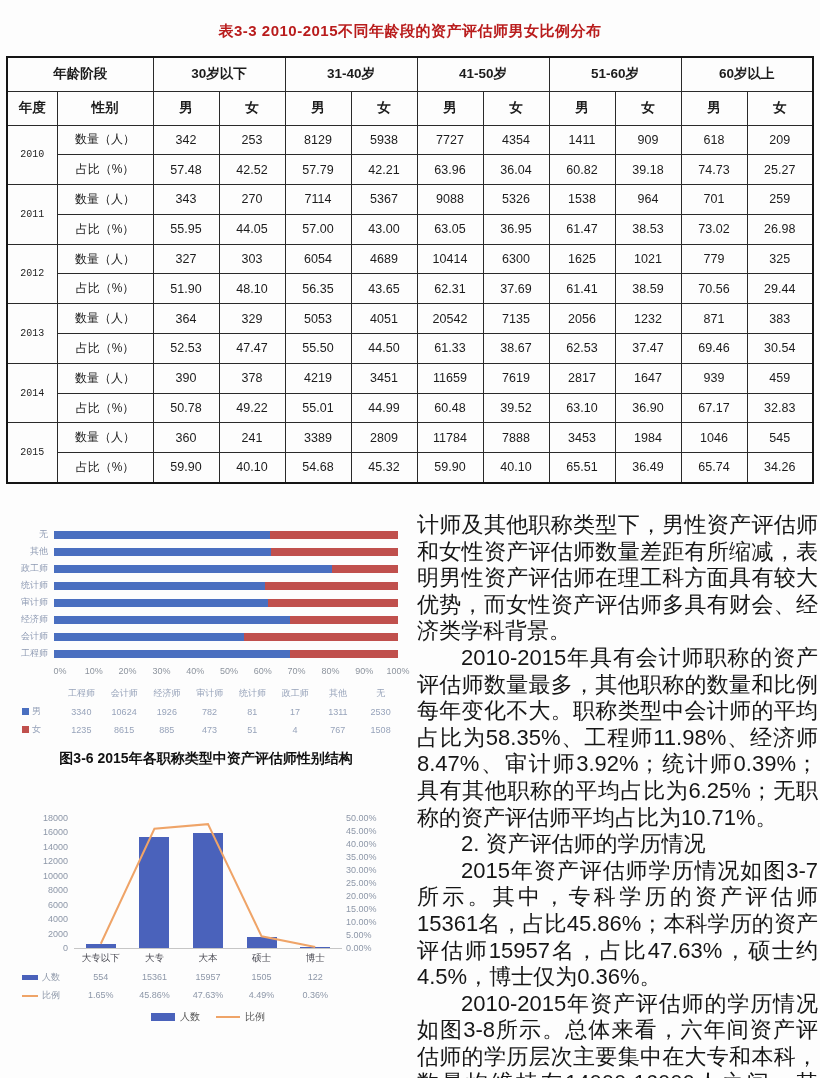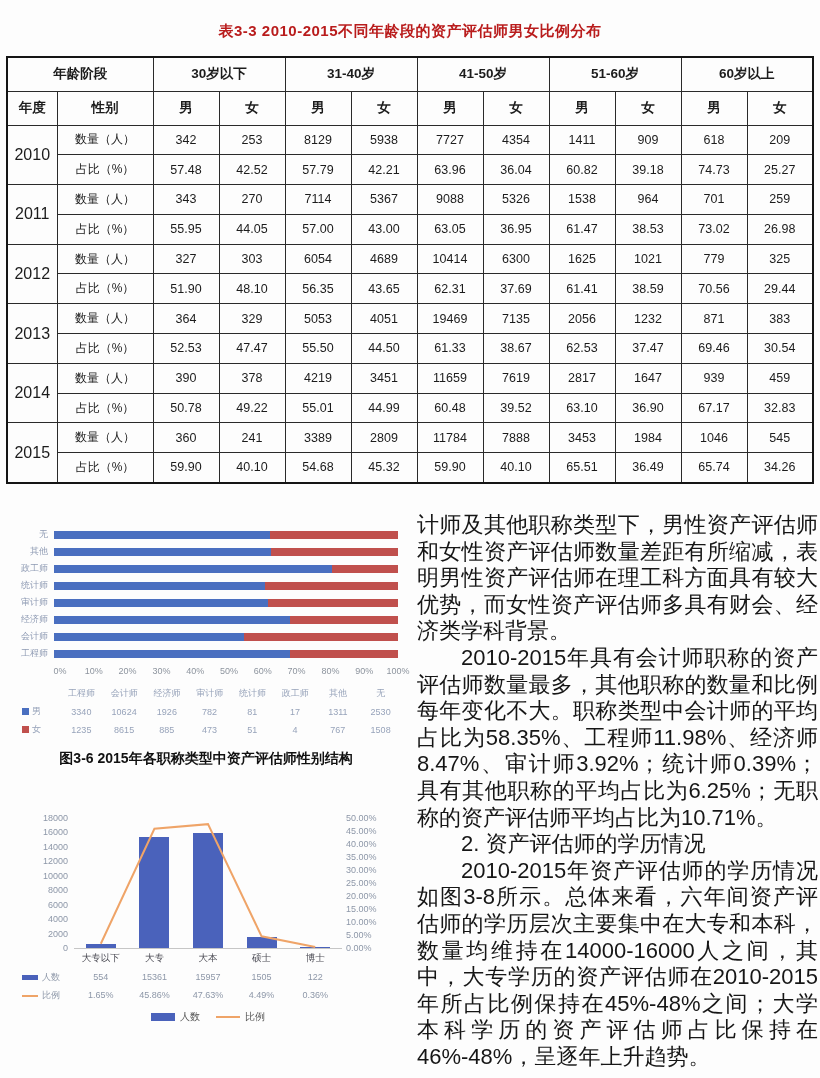--- a/index.html
+++ b/index.html
@@ -6,21 +6,21 @@
   html,body { width:820px; height:1078px; }
   body { background:#fdfdfd; font-family:"Liberation Sans","DejaVu Sans",sans-serif; color:#1c1c1c; position:relative; overflow:hidden; }
   .page { position:absolute; left:0; top:0; width:820px; height:1078px; }
 
   .tbl-title { position:absolute; top:22px; left:0; width:100%; text-align:center; font-size:15px; font-weight:bold; letter-spacing:.5px; color:#b91c1c; }
 
   table.grid { position:absolute; top:56px; left:6px; width:808px; border-collapse:collapse; table-layout:fixed; border:2px solid #151515; }
   table.grid th, table.grid td { border:1px solid #2a2a2a; text-align:center; vertical-align:middle; padding:0; }
   table.grid thead th { font-weight:bold; font-size:13.5px; height:34px; }
   table.grid tbody td { font-size:12.5px; height:29.8px; }
-  table.grid td.ycell { font-size:16px; }
+  table.grid td.ycell { font-size:10px;font-family:Liberation Mono, monospace; }
   table.grid td.lcell { font-size:12px; }
 
   .fig36 { position:absolute; left:8px; top:516px; width:400px; font-size:9px; color:#96a2b9; }
   .f36-rows { padding-top:10px; }
   .f36-row { display:flex; align-items:center; height:17px; }
   .f36-label { width:46px; text-align:right; padding-right:6px; color:#8e9ab3; white-space:nowrap; }
   .f36-track { flex:1; height:8px; display:flex; margin-right:10px; }
   .f36-axis { position:relative; height:13px; margin:4px 10px 0 52px; color:#8d949e; }
   .f36-axis span { position:absolute; transform:translateX(-50%); white-space:nowrap; }
   .f36-legend { display:grid; grid-template-columns:48px repeat(8,1fr); margin:8px 6px 0 4px; row-gap:5px; align-items:center; text-align:center; color:#97a3ba; }
@@ -172,21 +172,21 @@
           <td>70.56</td>
           <td>29.44</td>
         </tr>
         <tr>
           <td class="ycell" rowspan="2">2013</td>
           <td class="lcell">数量（人）</td>
           <td>364</td>
           <td>329</td>
           <td>5053</td>
           <td>4051</td>
-          <td>19469</td>
+          <td>20542</td>
           <td>7135</td>
           <td>2056</td>
           <td>1232</td>
           <td>871</td>
           <td>383</td>
         </tr>
         <tr>
           <td class="lcell">占比（%）</td>
           <td>52.53</td>
           <td>47.47</td>
@@ -423,16 +423,17 @@
       <div class="f37-rowkey" style="left: 14px; top: 201px;">
         <span style="width: 16px; height: 0px; display: inline-block; border-top: 2px solid rgb(239, 164, 104);"></span>
         <span>比例</span>
       </div>
     </div>
 
   <div class="article" id="article">
       <p>计师及其他职称类型下，男性资产评估师和女性资产评估师数量差距有所缩减，表明男性资产评估师在理工科方面具有较大优势，而女性资产评估师多具有财会、经济类学科背景。</p>
       <p class="ind">2010-2015年具有会计师职称的资产评估师数量最多，其他职称的数量和比例每年变化不大。职称类型中会计师的平均占比为58.35%、工程师11.98%、经济师8.47%、审计师3.92%；统计师0.39%；具有其他职称的平均占比为6.25%；无职称的资产评估师平均占比为10.71%。</p>
       <p class="ind">2. 资产评估师的学历情况</p>
+      <p class="ind">2015年资产评估师学历情况如图3-7所示。其中，专科学历的资产评估师15361名，占比45.86%；本科学历的资产评估师15957名，占比47.63%，硕士约4.5%，博士仅为0.36%。</p>
       <p class="ind">2010-2015年资产评估师的学历情况如图3-8所示。总体来看，六年间资产评估师的学历层次主要集中在大专和本科，数量均维持在14000-16000人之间，其中，大专学历的资产评估师在2010-2015年所占比例保持在45%-48%之间；大学本科学历的资产评估师占比保持在46%-48%，呈逐年上升趋势。</p>
     </div>
 
 </div>
 
 </body></html>

